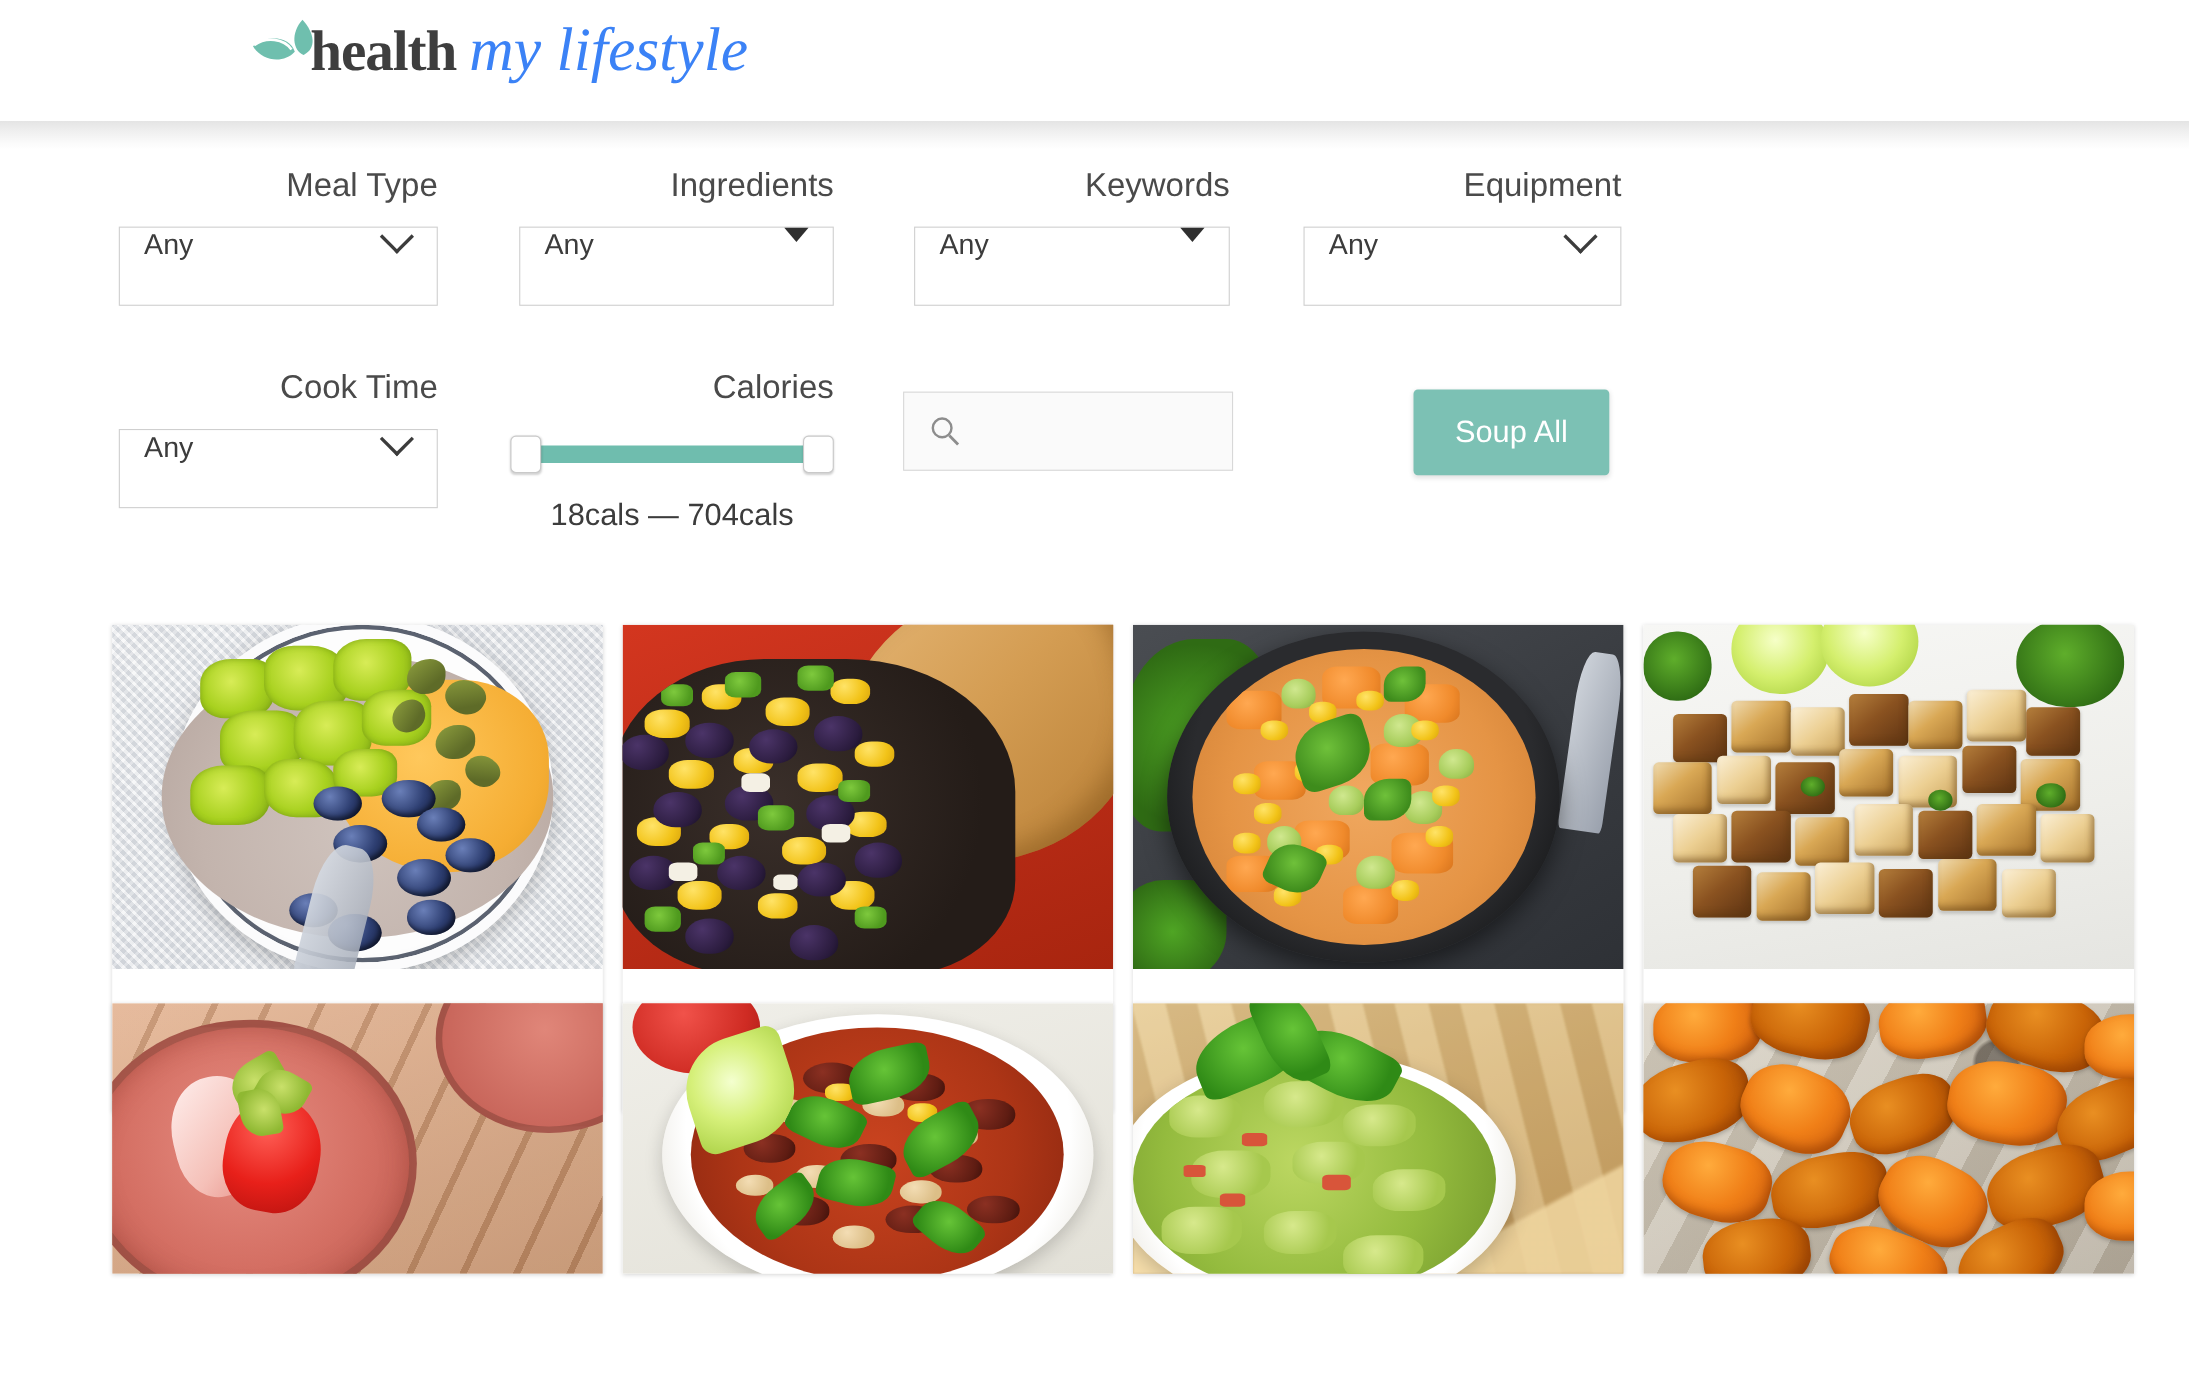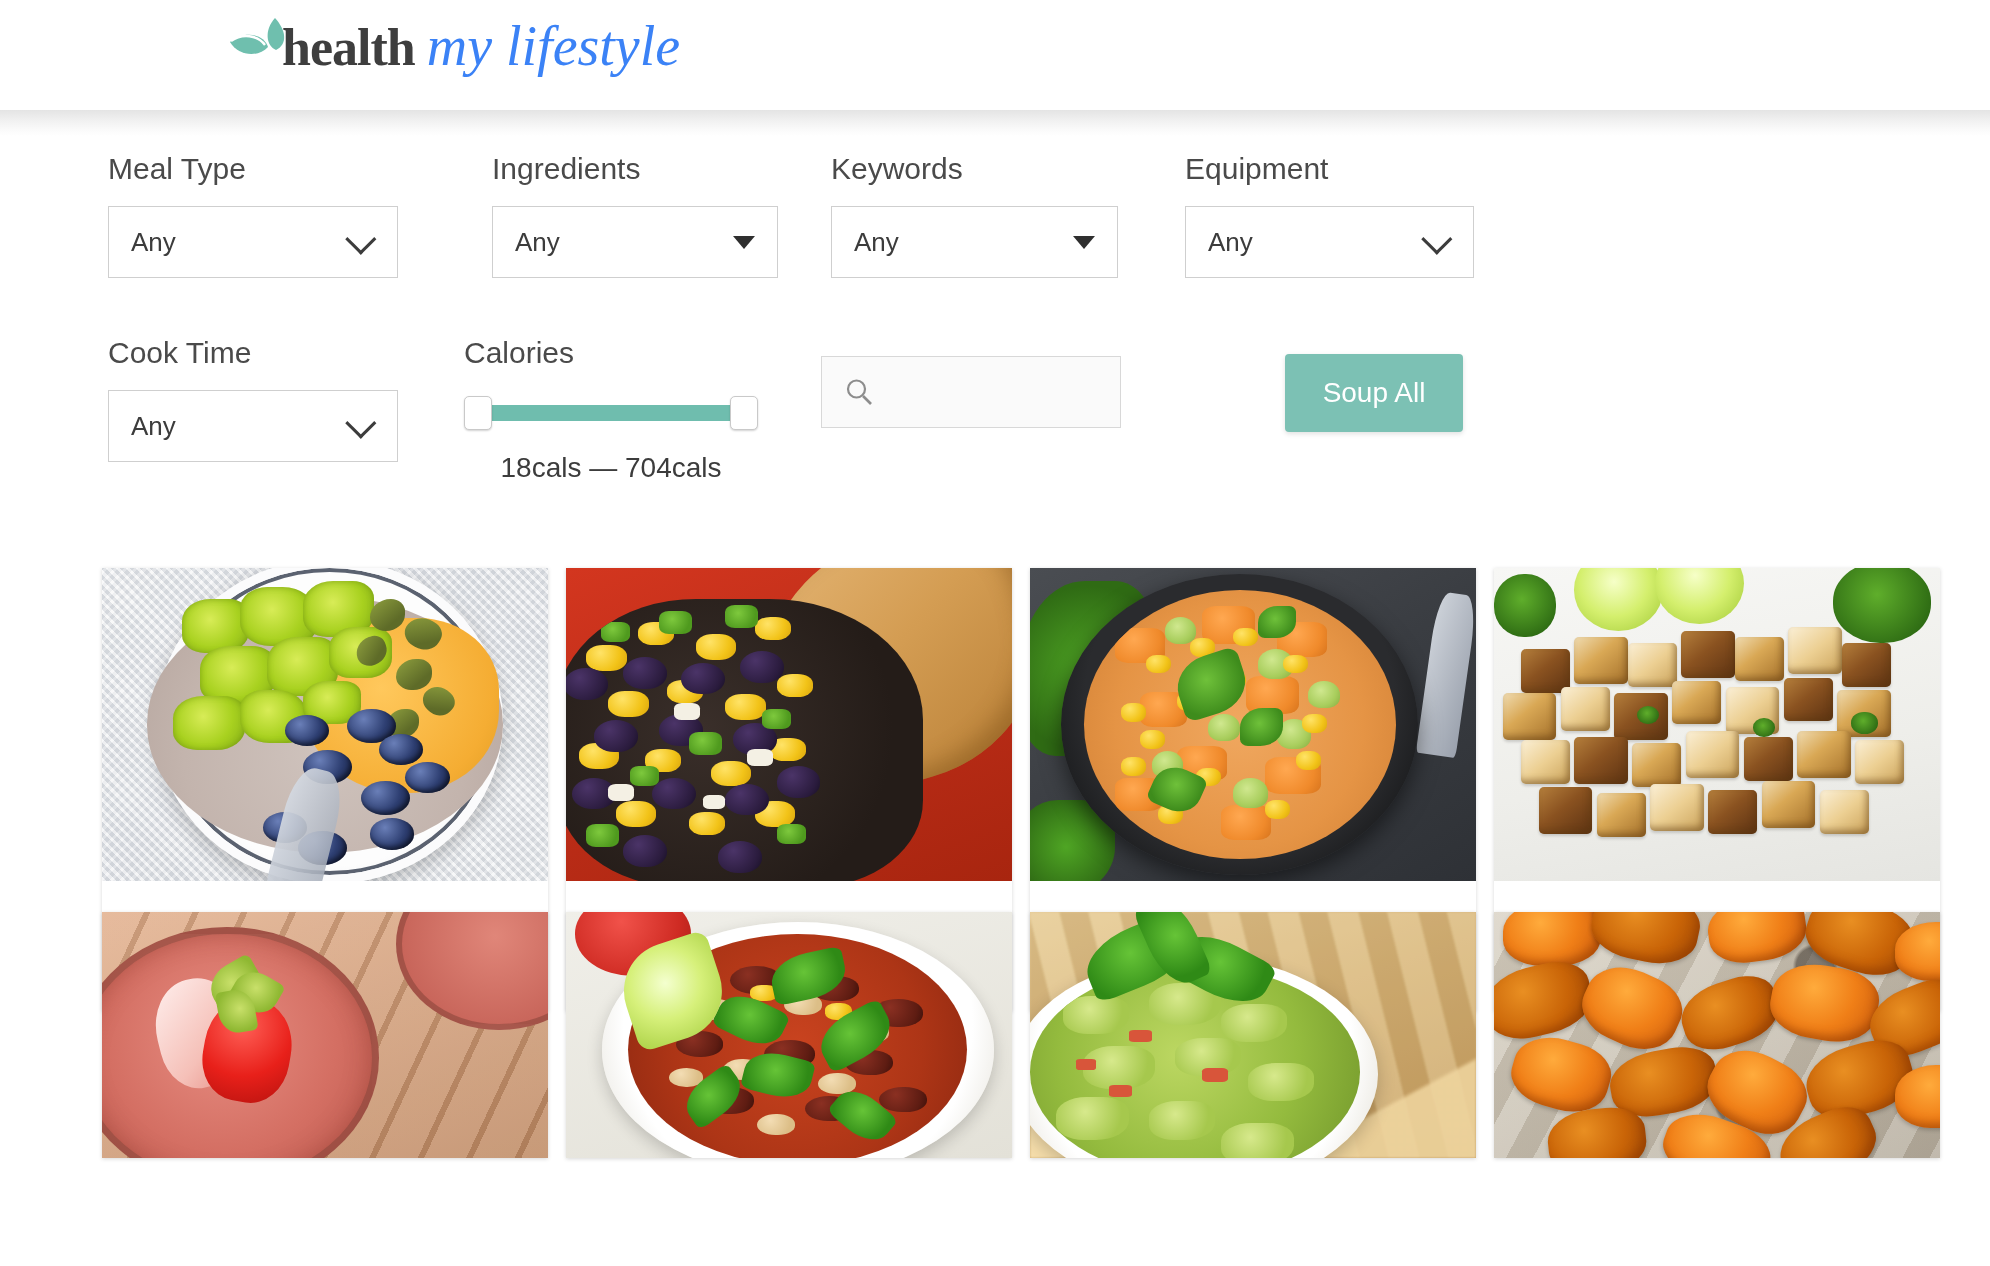--- a/index.html
+++ b/index.html
@@ -74,31 +74,30 @@
     background: #ffffff;
   }
   .filter-grid {
     position: relative;
     width: 1990px;
   }
   .fcol { position: absolute; }
   .flabel {
     font-size: 30px;
     color: #4a4a4a;
-    text-align: left;
+    text-align: right;
     font-weight: 400;
     white-space: nowrap;
   }
   .fselect {
     margin-top: 20px;
     height: 72px;
     border: 1px solid #cfcfcf;
     background: #ffffff;
     display: flex;
-    align-items: center;
     padding: 0 22px;
     font-size: 26px;
     color: #3c3c3c;
     cursor: pointer;
     position: relative;
   }
   .fselect .val { flex: 1; }
   .chev {
     width: 22px; height: 22px;
     border-right: 3px solid #3c3c3c;
@@ -476,21 +475,21 @@
   <div class="filter-grid">
 
     <div class="fcol" style="left:108px; top:16px; width:290px;">
       <div class="flabel">Meal Type</div>
       <div class="fselect">
         <span class="val">Any</span>
         <span class="chev"></span>
       </div>
     </div>
 
-    <div class="fcol" style="left:492px; top:16px; width:286px;">
+    <div class="fcol" style="left:472px; top:16px; width:286px;">
       <div class="flabel">Ingredients</div>
       <div class="fselect">
         <span class="val">Any</span>
         <span class="tri"></span>
       </div>
     </div>
 
     <div class="fcol" style="left:831px; top:16px; width:287px;">
       <div class="flabel">Keywords</div>
       <div class="fselect">

